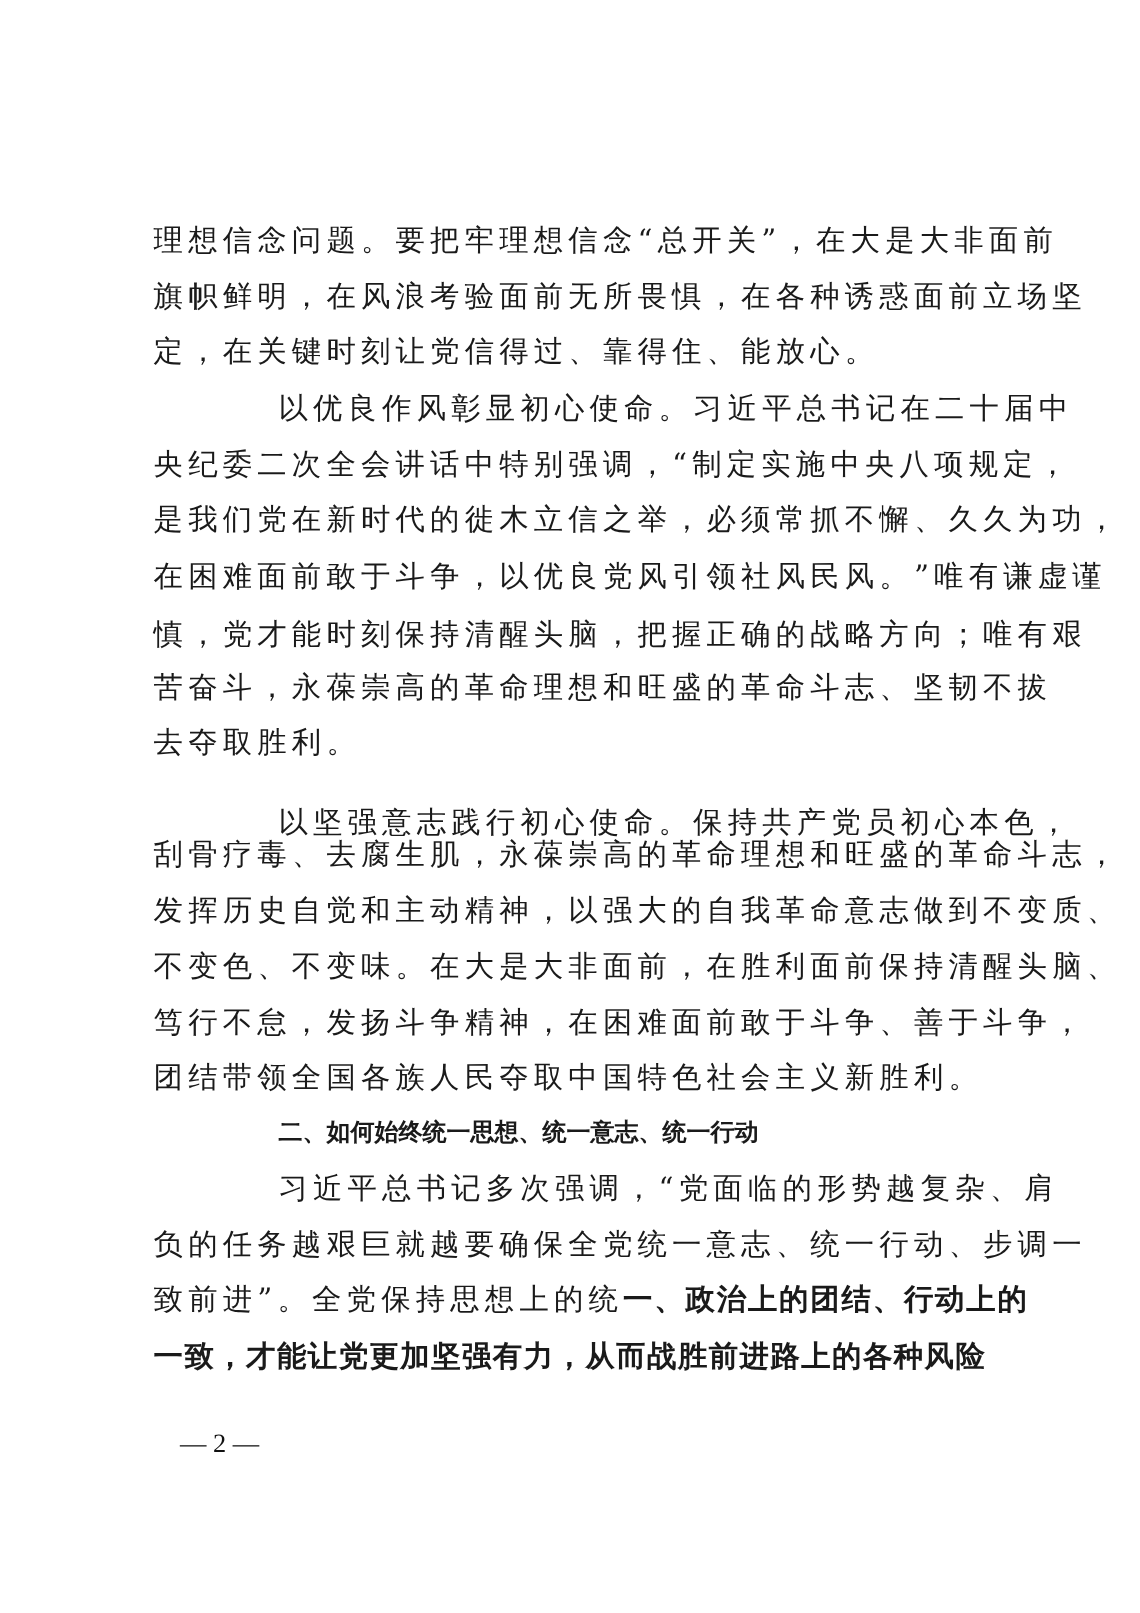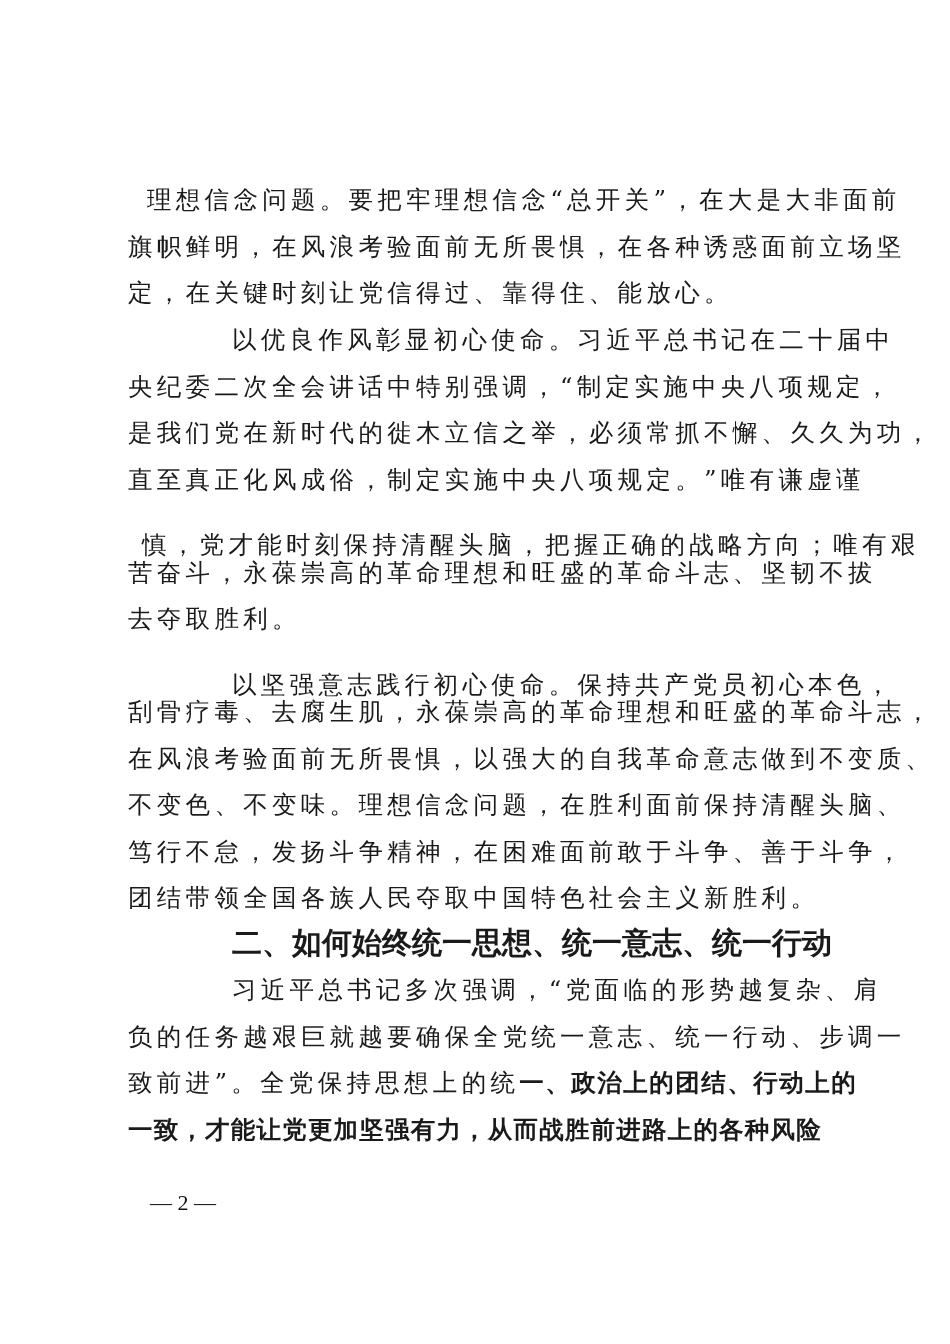--- a/index.html
+++ b/index.html
@@ -7,46 +7,46 @@
   .page { position: absolute; left: 0; top: 0; width: 950px; height: 1344px; background: #fff; }
   .body-text {
     position: absolute; left: 128px; width: 720px;
     font-family: "DejaVu Serif", serif;
     font-size: 24.5px; color: #1a1a1a;
     letter-spacing: 4.3px;
     white-space: nowrap;
   }
   .line { position: absolute; left: 0; height: 30px; line-height: 30px; white-space: nowrap; }
   .indent { left: 104px; }
-  .heading { font-family: "DejaVu Sans", sans-serif; font-weight: bold; letter-spacing: 0px; font-size: 30px; left: 104px; }
+  .heading { font-family: "DejaVu Sans", sans-serif; font-weight: bold; letter-spacing: 0px; font-size: 20px; left: 104px; }
   .bold { font-family: "DejaVu Sans", sans-serif; font-weight: bold; letter-spacing: 0px; }
   .footer {
     position: absolute; left: 150px; top: 1190px;
     font-family: "Liberation Serif", serif; font-size: 22px; color: #111;
   }
 </style>
 </head>
 <body>
 
 <div class="page">
   <div class="body-text" id="body" style="top:0;">
-    <div class="line" style="top:185px;margin-left:19px;">理想信念问题。要把牢理想信念“总开关”，在大是大非面前</div>
+    <div class="line" style="top:185px;">理想信念问题。要把牢理想信念“总开关”，在大是大非面前</div>
     <div class="line" style="top:232px;">旗帜鲜明，在风浪考验面前无所畏惧，在各种诱惑面前立场坚</div>
     <div class="line" style="top:278px;">定，在关键时刻让党信得过、靠得住、能放心。</div>
     <div class="line indent" style="top:325px;">以优良作风彰显初心使命。习近平总书记在二十届中</div>
     <div class="line" style="top:372px;">央纪委二次全会讲话中特别强调，“制定实施中央八项规定，</div>
     <div class="line" style="top:418px;">是我们党在新时代的徙木立信之举，必须常抓不懈、久久为功，</div>
-    <div class="line" style="top:465px;">直至真正化风成俗，制定实施中央八项规定。”唯有谦虚谨</div>
-    <div class="line" style="top:530px;margin-left:14px;">慎，党才能时刻保持清醒头脑，把握正确的战略方向；唯有艰</div>
+    <div class="line" style="top:465px;">在困难面前敢于斗争，以优良党风引领社风民风。”唯有谦虚谨</div>
+    <div class="line" style="top:514px;">慎，党才能时刻保持清醒头脑，把握正确的战略方向；唯有艰</div>
     <div class="line" style="top:558px;">苦奋斗，永葆崇高的革命理想和旺盛的革命斗志、坚韧不拔</div>
     <div class="line" style="top:604px;">去夺取胜利。</div>
     <div class="line indent" style="top:651px;margin-top:19px;">以坚强意志践行初心使命。保持共产党员初心本色，</div>
     <div class="line" style="top:697px;">刮骨疗毒、去腐生肌，永葆崇高的革命理想和旺盛的革命斗志，</div>
-    <div class="line" style="top:744px;">在风浪考验面前无所畏惧，以强大的自我革命意志做到不变质、</div>
-    <div class="line" style="top:790px;">不变色、不变味。理想信念问题，在胜利面前保持清醒头脑、</div>
+    <div class="line" style="top:744px;">发挥历史自觉和主动精神，以强大的自我革命意志做到不变质、</div>
+    <div class="line" style="top:790px;">不变色、不变味。在大是大非面前，在胜利面前保持清醒头脑、</div>
     <div class="line" style="top:837px;">笃行不怠，发扬斗争精神，在困难面前敢于斗争、善于斗争，</div>
     <div class="line" style="top:883px;">团结带领全国各族人民夺取中国特色社会主义新胜利。</div>
 
     <div class="line heading" style="top:928px;">二、如何始终统一思想、统一意志、统一行动</div>
 
     <div class="line indent" style="top:975px;">习近平总书记多次强调，“党面临的形势越复杂、肩</div>
     <div class="line" style="top:1022px;">负的任务越艰巨就越要确保全党统一意志、统一行动、步调一</div>
     <div class="line" style="top:1068px;">
       <span>致前进”。全党保持思想上的统</span><span class="bold" style="letter-spacing:1.5px;">一、政治上的团结、行动上的</span>
     </div>

